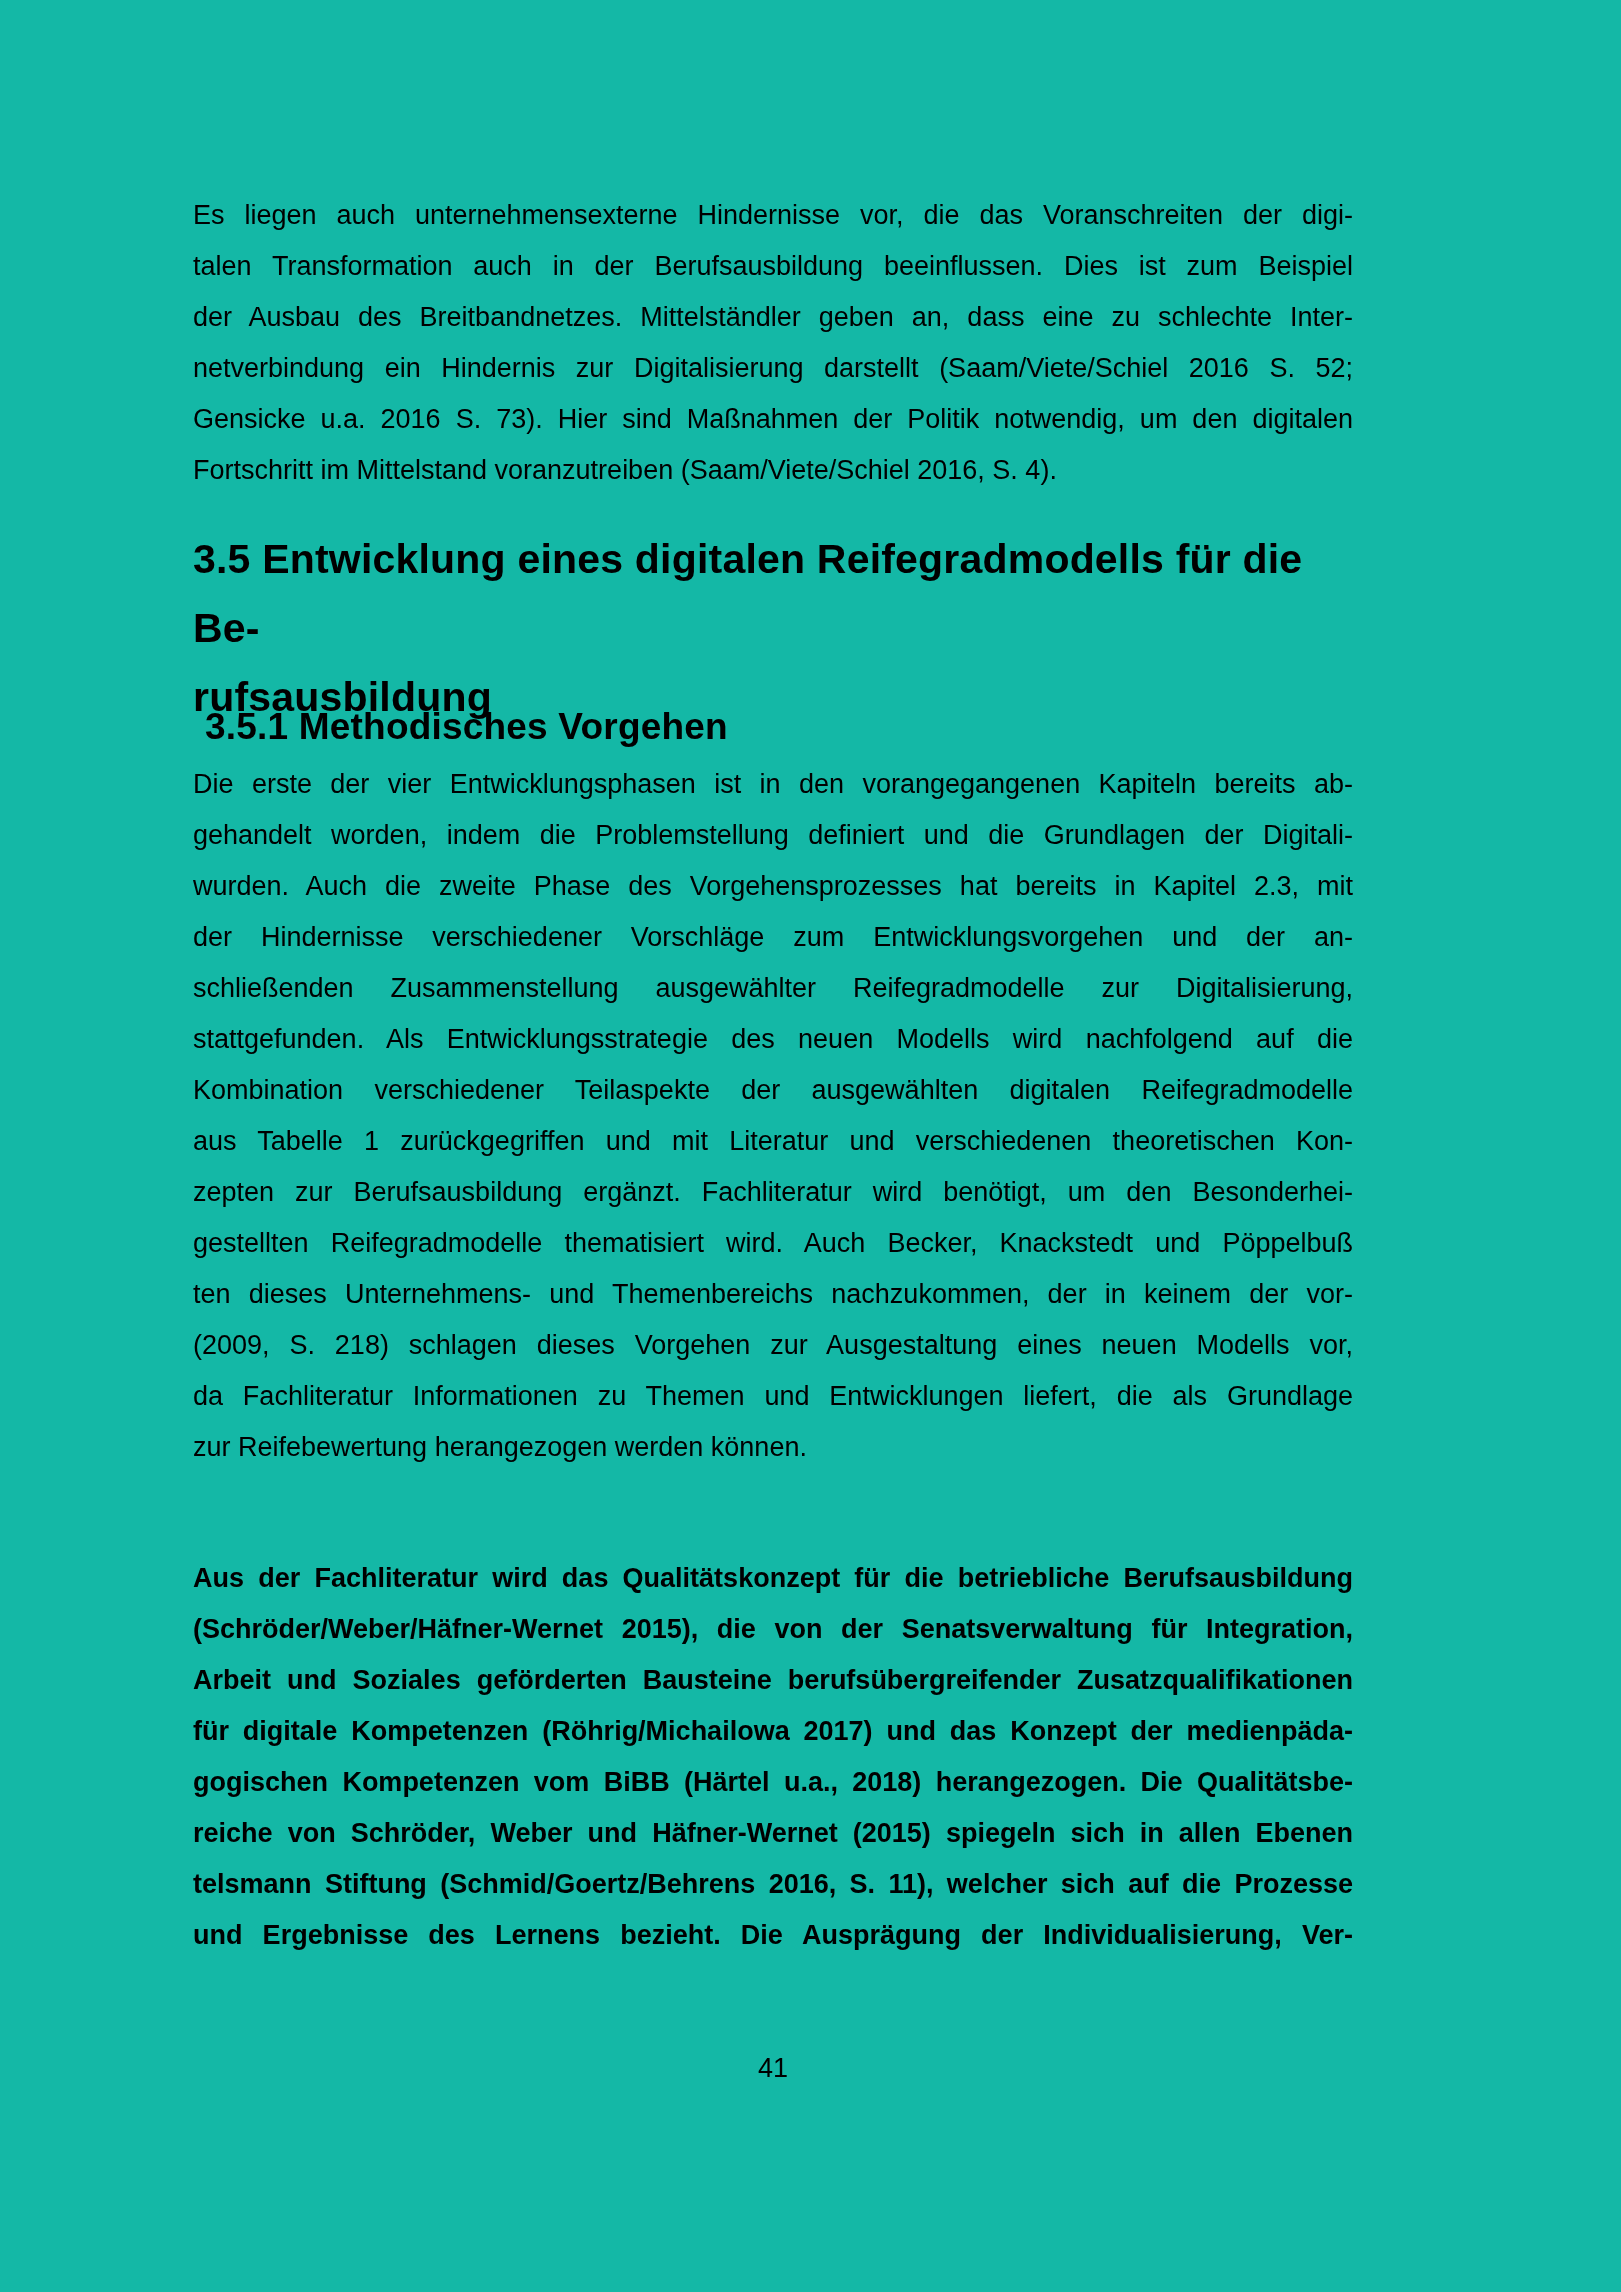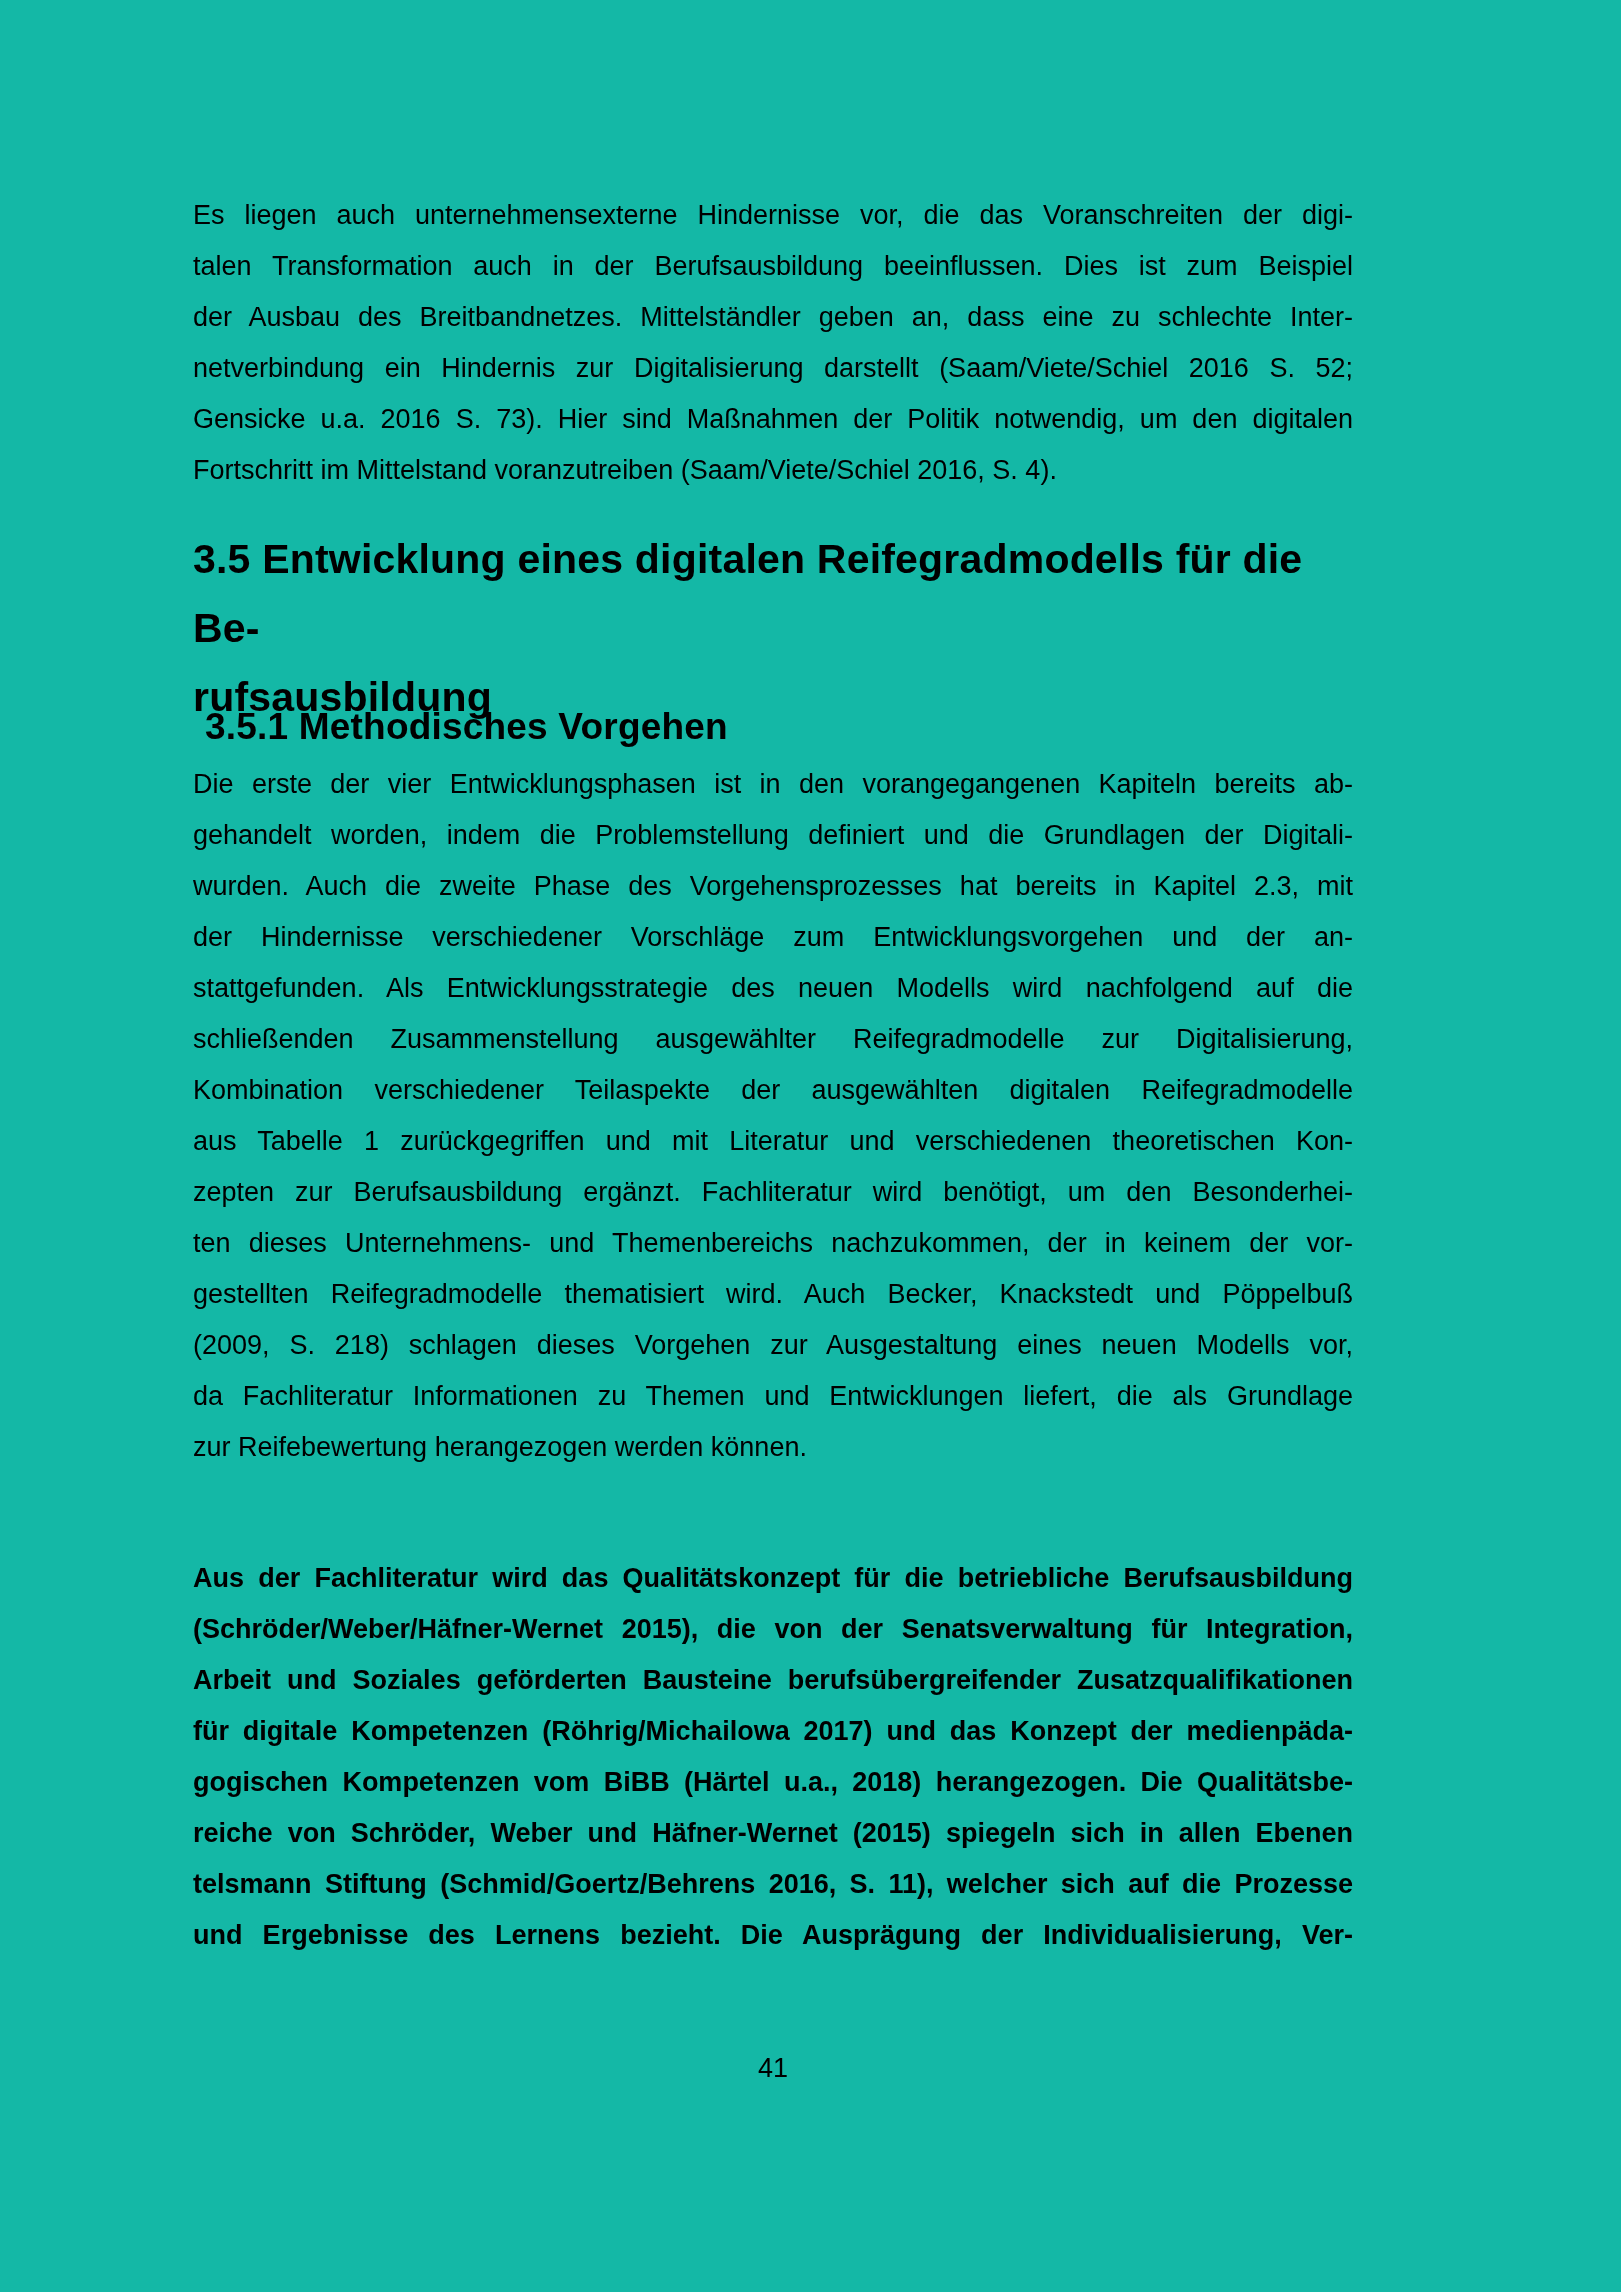--- a/index.html
+++ b/index.html
@@ -66,27 +66,27 @@
       <div class="hline">rufsausbildung</div>
     </h1>
 
   <h2 class="block subheading">3.5.1 Methodisches Vorgehen</h2>
 
   <div class="block body-text para end-left p2">
       <div class="line">Die erste der vier Entwicklungsphasen ist in den vorangegangenen Kapiteln bereits ab-</div>
       <div class="line">gehandelt worden, indem die Problemstellung definiert und die Grundlagen der Digitali-</div>
       <div class="line">wurden. Auch die zweite Phase des Vorgehensprozesses hat bereits in Kapitel 2.3, mit</div>
       <div class="line">der Hindernisse verschiedener Vorschläge zum Entwicklungsvorgehen und der an-</div>
+      <div class="line">schließenden Zusammenstellung ausgewählter Reifegradmodelle zur Digitalisierung,</div>
       <div class="line">stattgefunden. Als Entwicklungsstrategie des neuen Modells wird nachfolgend auf die</div>
-      <div class="line">schließenden Zusammenstellung ausgewählter Reifegradmodelle zur Digitalisierung,</div>
       <div class="line">Kombination verschiedener Teilaspekte der ausgewählten digitalen Reifegradmodelle</div>
       <div class="line">aus Tabelle 1 zurückgegriffen und mit Literatur und verschiedenen theoretischen Kon-</div>
       <div class="line">zepten zur Berufsausbildung ergänzt. Fachliteratur wird benötigt, um den Besonderhei-</div>
+      <div class="line">gestellten Reifegradmodelle thematisiert wird. Auch Becker, Knackstedt und Pöppelbuß</div>
       <div class="line">ten dieses Unternehmens- und Themenbereichs nachzukommen, der in keinem der vor-</div>
-      <div class="line">gestellten Reifegradmodelle thematisiert wird. Auch Becker, Knackstedt und Pöppelbuß</div>
       <div class="line">(2009, S. 218) schlagen dieses Vorgehen zur Ausgestaltung eines neuen Modells vor,</div>
       <div class="line">da Fachliteratur Informationen zu Themen und Entwicklungen liefert, die als Grundlage</div>
       <div class="line">zur Reifebewertung herangezogen werden können.</div>
     </div>
 
   <div class="block body-text para p3">
       <div class="line">Aus der Fachliteratur wird das Qualitätskonzept für die betriebliche Berufsausbildung</div>
       <div class="line">(Schröder/Weber/Häfner-Wernet 2015), die von der Senatsverwaltung für Integration,</div>
       <div class="line">Arbeit und Soziales geförderten Bausteine berufsübergreifender Zusatzqualifikationen</div>
       <div class="line">für digitale Kompetenzen (Röhrig/Michailowa 2017) und das Konzept der medienpäda-</div>

